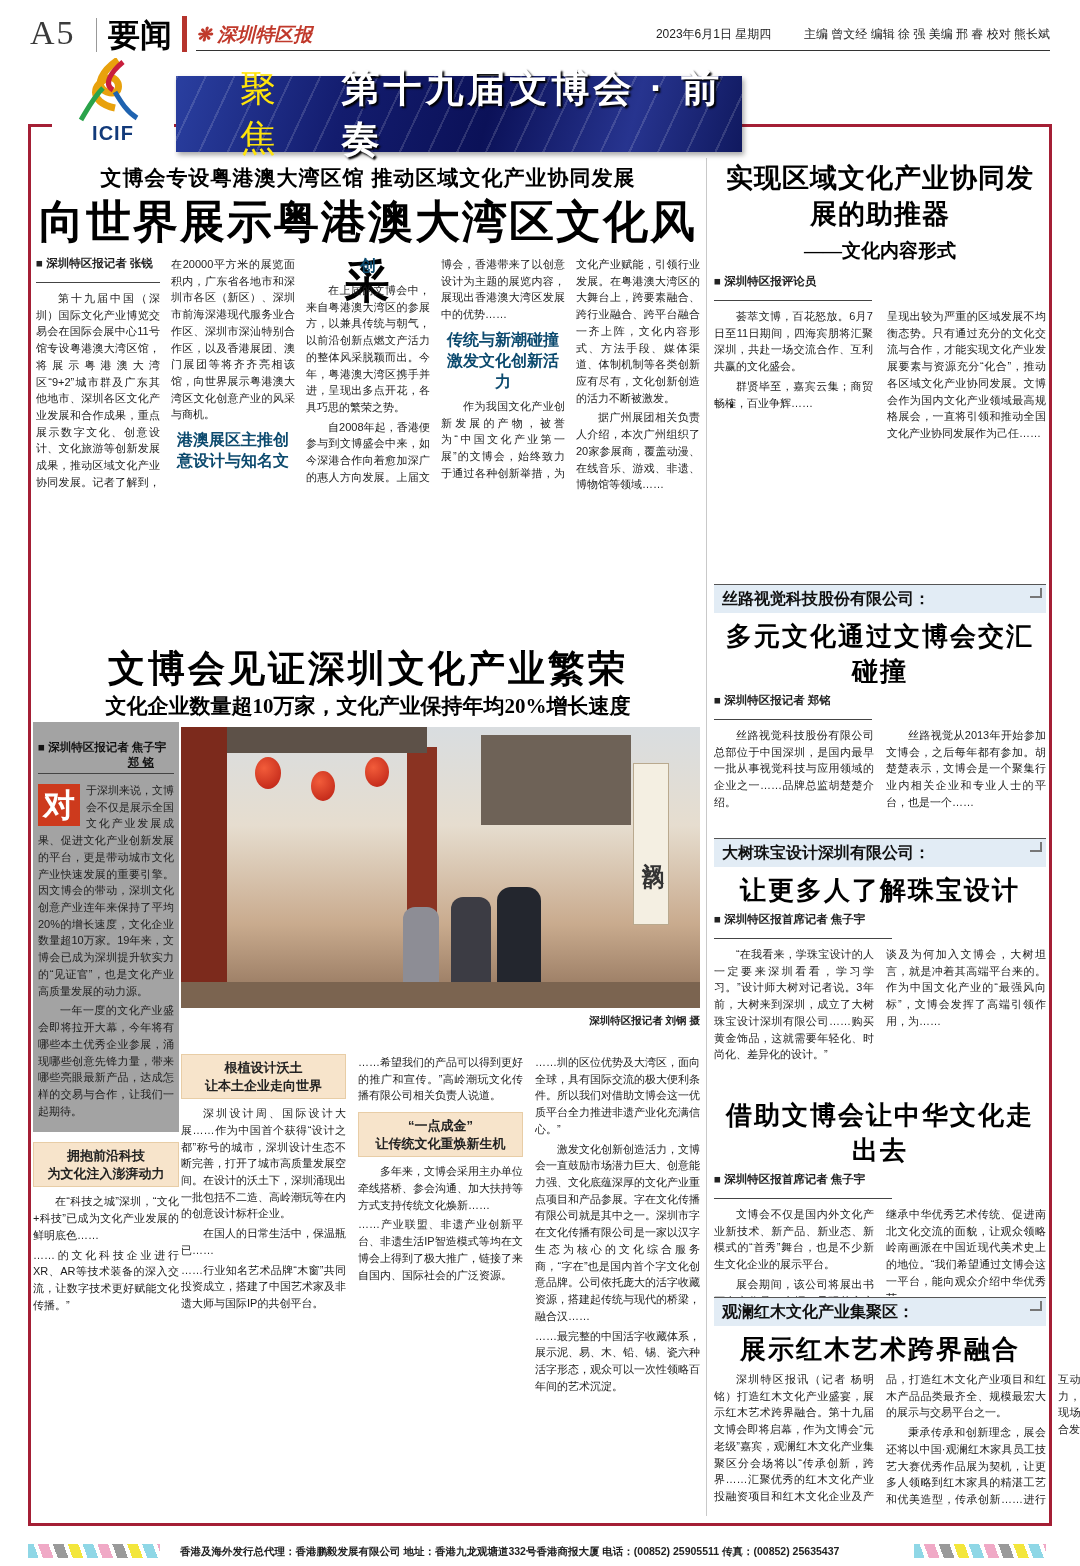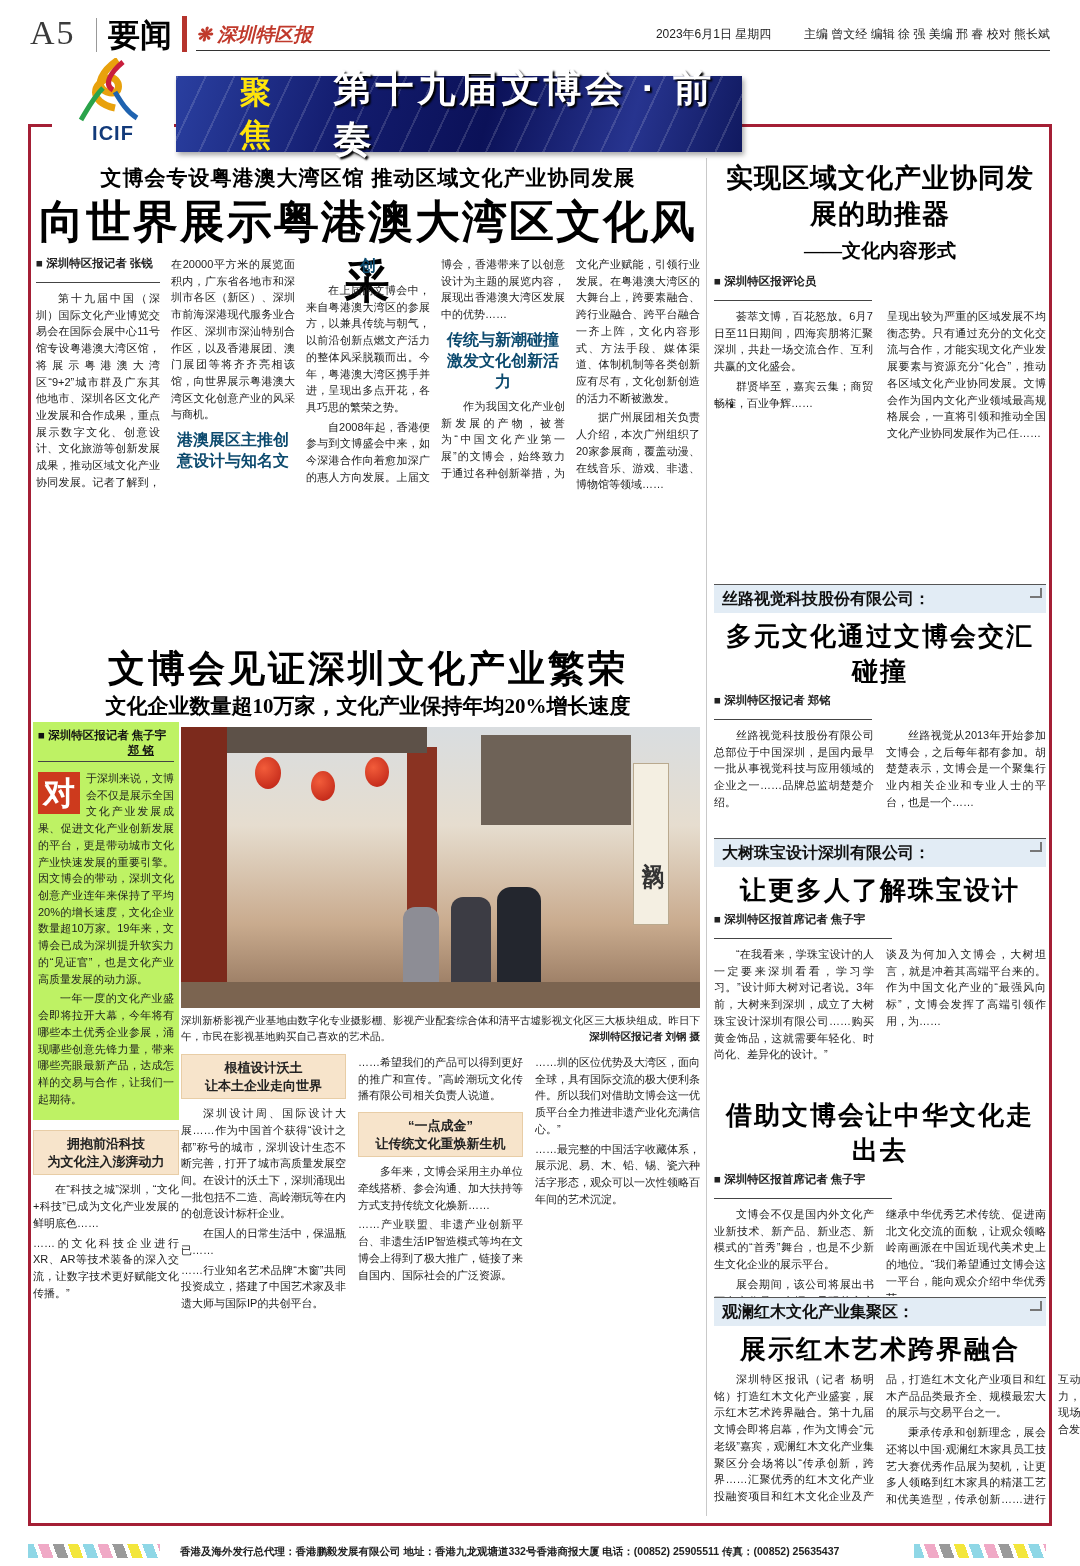--- a/index.html
+++ b/index.html
@@ -51,21 +51,21 @@
     <path d="M40 30 C30 40 24 52 18 62" fill="none" stroke="#2aa34a" stroke-width="5"></path>
     <path d="M52 34 C58 44 64 54 74 60" fill="none" stroke="#1f63b0" stroke-width="5"></path>
   </svg>
   <div style="font-size:20px;font-weight:bold;color:#123a7a;letter-spacing:1px;margin-top:-6px;">ICIF</div>
 </div>
 <div class="abs" style="left:176px;top:76px;width:566px;height:76px;z-index:2;
      background:linear-gradient(105deg,#2a3fa0 0%,#131c6e 30%,#0b1158 55%,#27348f 80%,#10195f 100%);
      box-shadow:2px 3px 5px rgba(0,0,0,.35);display:flex;align-items:center;">
   <div class="abs" style="left:0;top:0;width:100%;height:100%;
        background:repeating-linear-gradient(115deg,rgba(255,255,255,.14) 0 2px,transparent 2px 26px);"></div>
-  <span style="margin-left:64px;font-size:31px;font-weight:700;color:#ffe40a;letter-spacing:4px;position:relative;">聚焦</span>
+  <span style="margin-left:64px;font-size:36px;font-weight:400;color:#ffe40a;letter-spacing:4px;position:relative;">聚焦</span>
   <span style="margin-left:26px;font-size:38px;font-weight:900;color:#ffffff;letter-spacing:4px;position:relative;text-shadow:2px 2px 2px #000;">第十九届文博会 · 前奏</span>
 </div>
 
 <div class="abs colrule" style="left:706px;top:158px;height:1358px;"></div>
 
 <div class="abs center" style="left:36px;top:164px;width:664px;font-size:21px;font-weight:bold;color:#000;letter-spacing:1px;">文博会专设粤港澳大湾区馆 推动区域文化产业协同发展</div>
 <div class="abs center" style="left:30px;top:192px;width:676px;font-size:45px;font-weight:900;color:#000;letter-spacing:2px;">向世界展示粤港澳大湾区文化风采</div>
 <div class="abs" style="left:36px;top:256px;width:664px;height:380px;column-count:5;column-gap:11px;">
   <div class="byline">■ 深圳特区报记者 张锐</div>
   <p class="bodytxt">第十九届中国（深圳）国际文化产业博览交易会在国际会展中心11号馆专设粤港澳大湾区馆，将展示粤港澳大湾区“9+2”城市群及广东其他地市、深圳各区文化产业发展和合作成果，重点展示数字文化、创意设计、文化旅游等创新发展成果，推动区域文化产业协同发展。记者了解到，在20000平方米的展览面积内，广东省各地市和深圳市各区（新区）、深圳市前海深港现代服务业合作区、深圳市深汕特别合作区，以及香港展团、澳门展团等将齐齐亮相该馆，向世界展示粤港澳大湾区文化创意产业的风采与商机。</p>
@@ -85,21 +85,21 @@
     <p class="bodytxt">荟萃文博，百花怒放。6月7日至11日期间，四海宾朋将汇聚深圳，共赴一场交流合作、互利共赢的文化盛会。</p>
     <p class="bodytxt">群贤毕至，嘉宾云集；商贸畅榷，百业争辉……</p>
     <p class="bodytxt nofirst">呈现出较为严重的区域发展不均衡态势。只有通过充分的文化交流与合作，才能实现文化产业发展要素与资源充分“化合”，推动各区域文化产业协同发展。文博会作为国内文化产业领域最高规格展会，一直将引领和推动全国文化产业协同发展作为己任……</p>
   </div>
 </div>
 
 <div class="abs center serif" style="left:36px;top:644px;width:664px;font-size:37px;font-weight:900;color:#000;letter-spacing:3px;">文博会见证深圳文化产业繁荣</div>
 <div class="abs center serif" style="left:36px;top:692px;width:664px;font-size:21px;font-weight:bold;color:#000;">文化企业数量超10万家，文化产业保持年均20%增长速度</div>
 
 <div class="abs" style="left:33px;top:722px;width:146px;height:794px;">
-  <div style="background:#bef264;padding:6px 5px 10px;">
+  <div style="background:#a3a3a3;padding:18px 5px 10px;">
     <div style="font-size:11.5px;font-weight:bold;border-bottom:1.5px solid #444;padding-bottom:3px;margin-bottom:8px;">
       <div>■ 深圳特区报记者 焦子宇</div>
       <div style="text-align:right;padding-right:20px;text-decoration:underline;">郑 铭</div>
     </div>
     <div class="dropcap">对</div>
     <p class="bodytxt nofirst">于深圳来说，文博会不仅是展示全国文化产业发展成果、促进文化产业创新发展的平台，更是带动城市文化产业快速发展的重要引擎。因文博会的带动，深圳文化创意产业连年来保持了平均20%的增长速度，文化企业数量超10万家。19年来，文博会已成为深圳提升软实力的“见证官”，也是文化产业高质量发展的动力源。</p>
     <p class="bodytxt">一年一度的文化产业盛会即将拉开大幕，今年将有哪些本土优秀企业参展，涌现哪些创意先锋力量，带来哪些亮眼最新产品，达成怎样的交易与合作，让我们一起期待。</p>
   </div>
   <div class="subhead-box" style="margin-top:10px;">
     <div>拥抱前沿科技</div>
@@ -119,21 +119,20 @@
   <div class="abs" style="left:184px;top:30px;width:24px;height:30px;border-radius:50%;background:radial-gradient(circle at 35% 35%,#f25c3a,#b81d12);"></div>
   <div class="abs" style="left:300px;top:8px;width:150px;height:90px;background:#6e6257;"></div>
   <div class="abs vsign" style="left:452px;top:36px;width:34px;height:150px;background:#f4efe2;border:1px solid #b9a98e;
        font-size:22px;font-weight:bold;color:#333;text-align:center;padding-top:10px;font-family:'Liberation Serif',serif;">汉韵</div>
   <div class="abs" style="left:270px;top:170px;width:40px;height:90px;border-radius:12px 12px 0 0;background:#3c3c44;"></div>
   <div class="abs" style="left:316px;top:160px;width:44px;height:100px;border-radius:14px 14px 0 0;background:#23262e;"></div>
   <div class="abs" style="left:222px;top:180px;width:36px;height:80px;border-radius:12px 12px 0 0;background:#8d8d95;"></div>
   <div class="abs" style="left:0;bottom:0;width:519px;height:26px;background:#7b6450;"></div>
 </div>
 <div class="abs" style="left:181px;top:1013px;width:519px;font-size:10.5px;line-height:1.5;text-align:justify;color:#222;">
-  <span>深圳新桥影视产业基地由数字化专业摄影棚、影视产业配套综合体和清平古墟影视文化区三大板块组成。昨日下午，市民在影视基地购买自己喜欢的艺术品。</span>
   <span style="float:right;font-weight:bold;">深圳特区报记者 刘钢 摄</span>
 </div>
 
 <div class="abs" style="left:181px;top:1054px;width:165px;height:462px;">
   <div class="subhead-box">
     <div>根植设计沃土</div>
     <div>让本土企业走向世界</div>
   </div>
   <p class="bodytxt">深圳设计周、国际设计大展……作为中国首个获得“设计之都”称号的城市，深圳设计生态不断完善，打开了城市高质量发展空间。在设计的沃土下，深圳涌现出一批包括不二造、高岭潮玩等在内的创意设计标杆企业。</p>
   <p class="bodytxt">在国人的日常生活中，保温瓶已……</p>
@@ -145,20 +144,21 @@
   <div class="subhead-box" style="margin-top:8px;">
     <div>“一点成金”</div>
     <div>让传统文化重焕新生机</div>
   </div>
   <p class="bodytxt">多年来，文博会采用主办单位牵线搭桥、参会沟通、加大扶持等方式支持传统文化焕新……</p>
   <p class="bodytxt nofirst">……产业联盟、非遗产业创新平台、非遗生活IP智造模式等均在文博会上得到了极大推广，链接了来自国内、国际社会的广泛资源。</p>
 </div>
 
 <div class="abs" style="left:535px;top:1054px;width:165px;height:462px;">
   <p class="bodytxt nofirst">……圳的区位优势及大湾区，面向全球，具有国际交流的极大便利条件。所以我们对借助文博会这一优质平台全力推进非遗产业化充满信心。”</p>
+  <p class="bodytxt">激发文化创新创造活力，文博会一直鼓励市场潜力巨大、创意能力强、文化底蕴深厚的文化产业重点项目和产品参展。字在文化传播有限公司就是其中之一。深圳市字在文化传播有限公司是一家以汉字生态为核心的文化综合服务商，“字在”也是国内首个字文化创意品牌。公司依托庞大的活字收藏资源，搭建起传统与现代的桥梁，融合汉……</p>
   <p class="bodytxt nofirst">……最完整的中国活字收藏体系，展示泥、易、木、铅、锡、瓷六种活字形态，观众可以一次性领略百年间的艺术沉淀。</p>
 </div>
 
 <div class="abs" style="left:714px;top:584px;width:332px;">
   <div class="kickerstrip serif">
     <span>丝路视觉科技股份有限公司：</span>
     <span class="corner"></span>
   </div>
   <div class="co-headline serif">多元文化通过文博会交汇碰撞</div>
   <div class="byline" style="width:158px;">■ 深圳特区报记者 郑铭</div>

